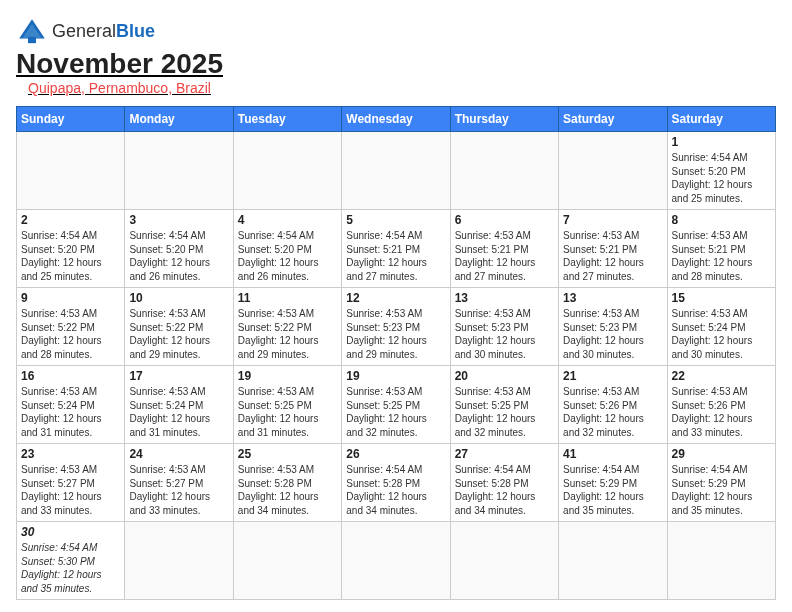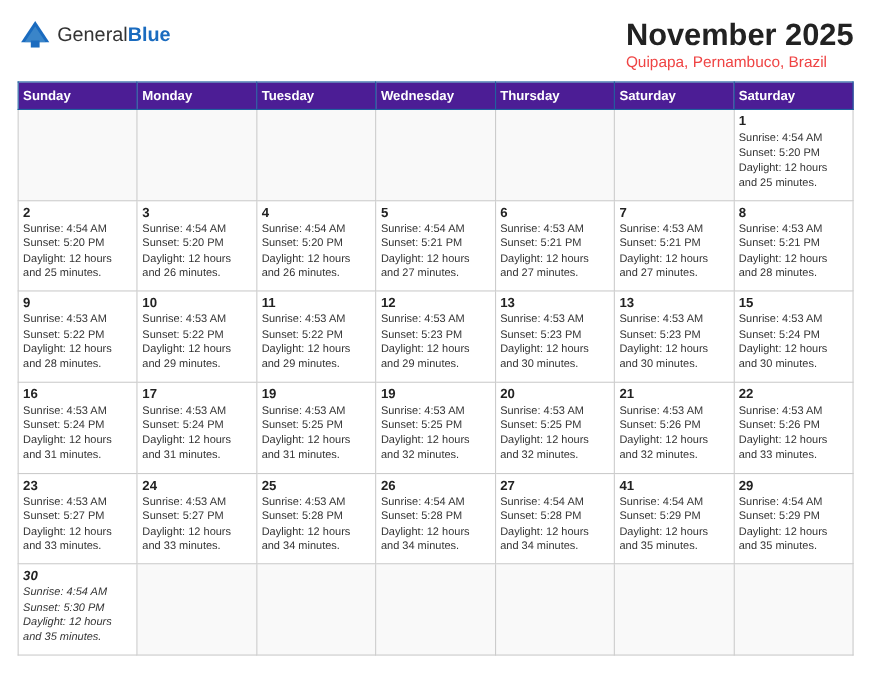--- a/index.html
+++ b/index.html
@@ -15,58 +15,60 @@
       height: 612px;
       padding: 16px;
       display: flex;
       flex-direction: column;
     }
     .header {
       display: flex;
       justify-content: space-between;
       align-items: flex-start;
       margin-bottom: 10px;
+      flex-direction: column;
     }
     .logo {
       display: flex;
       align-items: center;
       gap: 4px;
     }
     .logo-text {
       font-size: 18px;
       color: #333;
       line-height: 1.1;
     }
     .logo-text span.general { color: #333; font-weight: normal; }
     .logo-text span.blue { color: #1a6bbf; font-weight: bold; }
     .logo-icon {
       width: 32px;
       height: 32px;
     }
     .title-section {
-      text-align: left;
+      text-align: center;
+      text-decoration: underline;
     }
     .month-title {
       font-size: 28px;
       font-weight: bold;
       color: #222;
     }
     .location {
       font-size: 14px;
       color: #ef4444;
     }
     .calendar {
       flex: 1;
       border: 1px solid #ccc;
       border-collapse: collapse;
       width: 100%;
       table-layout: fixed;
     }
     .calendar thead th {
-      background: #4c1d95;
+      background: #3b82f6;
       color: #fff;
       font-size: 12px;
       font-weight: bold;
       padding: 5px 4px;
       text-align: left;
       border: 1px solid #2060a0;
     }
     .calendar tbody td {
       border: 1px solid #ccc;
       vertical-align: top;

